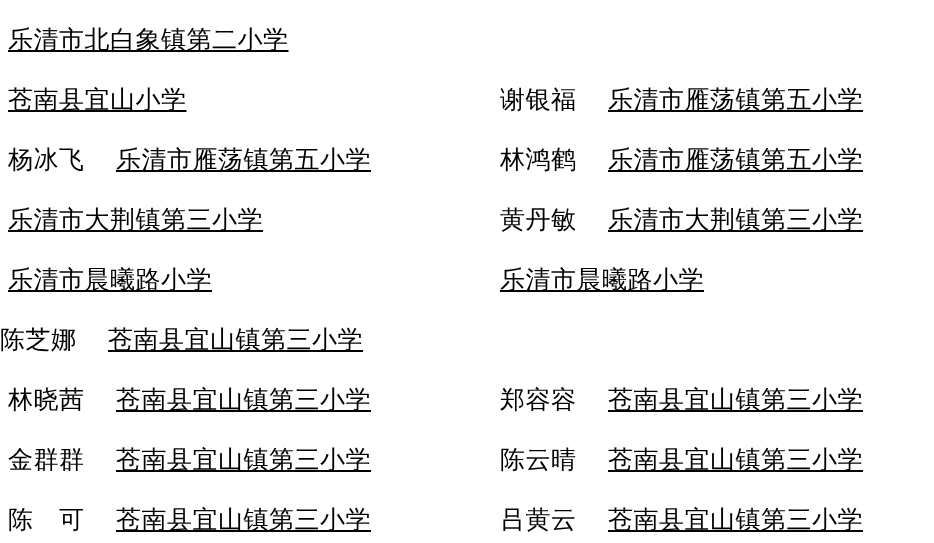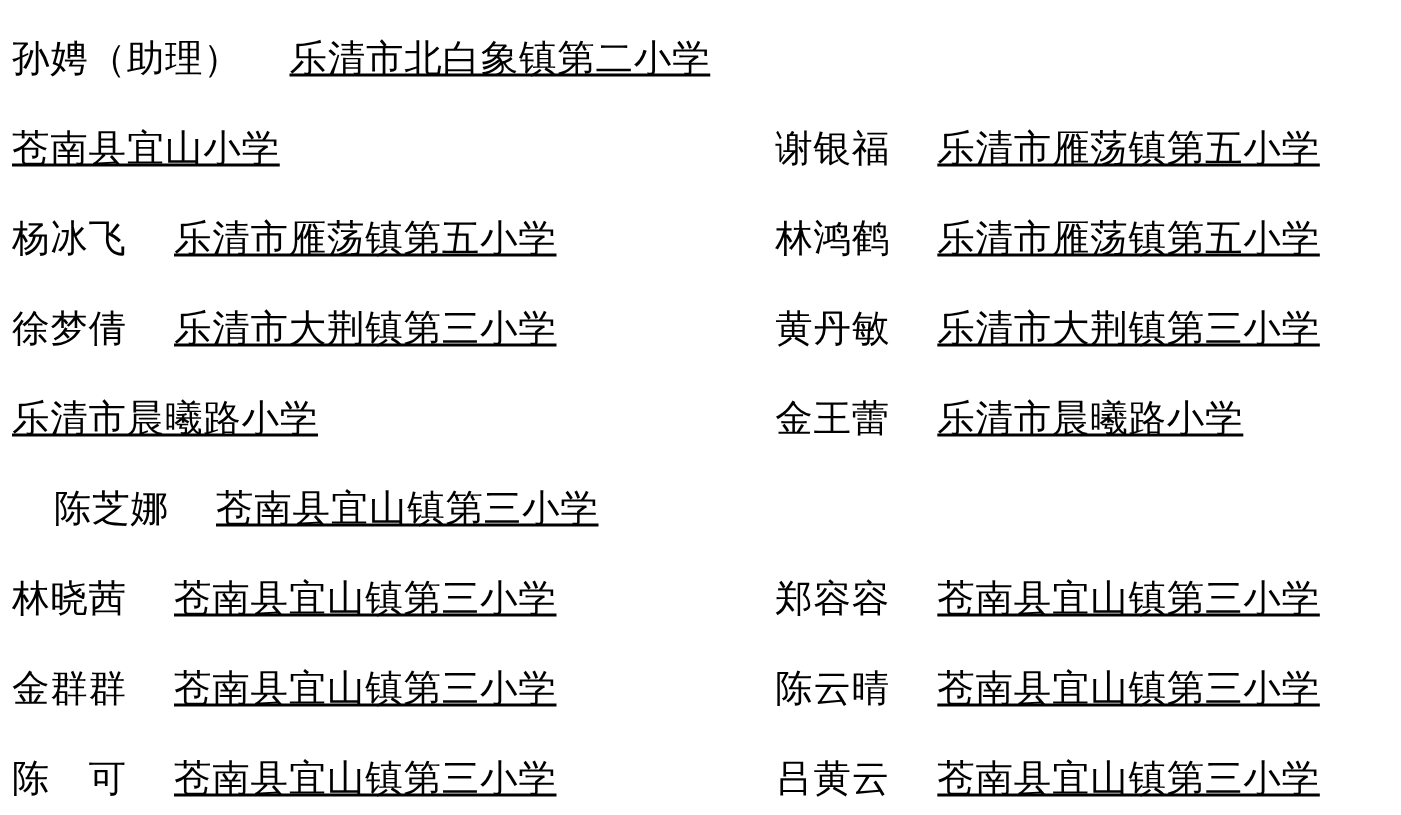--- a/index.html
+++ b/index.html
@@ -34,21 +34,20 @@
     align-items: baseline;
     width: 500px;
     padding-left: 8px;
     box-sizing: border-box;
   }
   .col-right {
     display: flex;
     align-items: baseline;
     width: 434px;
     box-sizing: border-box;
-    margin-left: 36px;
   }
   .name {
     display: inline-block;
     width: 108px;
     white-space: pre;
   }
   .school {
     display: inline-block;
     white-space: pre;
     text-decoration: underline;
@@ -57,21 +56,20 @@
     width: 185px;
   }
 </style>
 </head>
 <body>
 
 <div class="doc">
 
   <div class="row row-first">
     <div class="col-left">
-      <span class="name">孙娉（助理）</span>
       <span class="school">乐清市北白象镇第二小学</span>
     </div>
     <div class="col-right">
       <span class="name"></span>
       <span class="school"></span>
     </div>
   </div>
 
   <div class="row">
     <div class="col-left">
@@ -89,35 +87,33 @@
       <span class="school">乐清市雁荡镇第五小学</span>
     </div>
     <div class="col-right">
       <span class="name">林鸿鹤</span>
       <span class="school">乐清市雁荡镇第五小学</span>
     </div>
   </div>
 
   <div class="row">
     <div class="col-left">
-      <span class="name">徐梦倩</span>
       <span class="school">乐清市大荆镇第三小学</span>
     </div>
     <div class="col-right">
       <span class="name">黄丹敏</span>
       <span class="school">乐清市大荆镇第三小学</span>
     </div>
   </div>
 
   <div class="row">
     <div class="col-left">
       <span class="school">乐清市晨曦路小学</span>
     </div>
     <div class="col-right">
-      <span class="name">金王蕾</span>
       <span class="school">乐清市晨曦路小学</span>
     </div>
   </div>
 
   <div class="row">
     <div class="col-right">
       <span class="name">陈芝娜</span>
       <span class="school">苍南县宜山镇第三小学</span>
     </div>
   </div>

